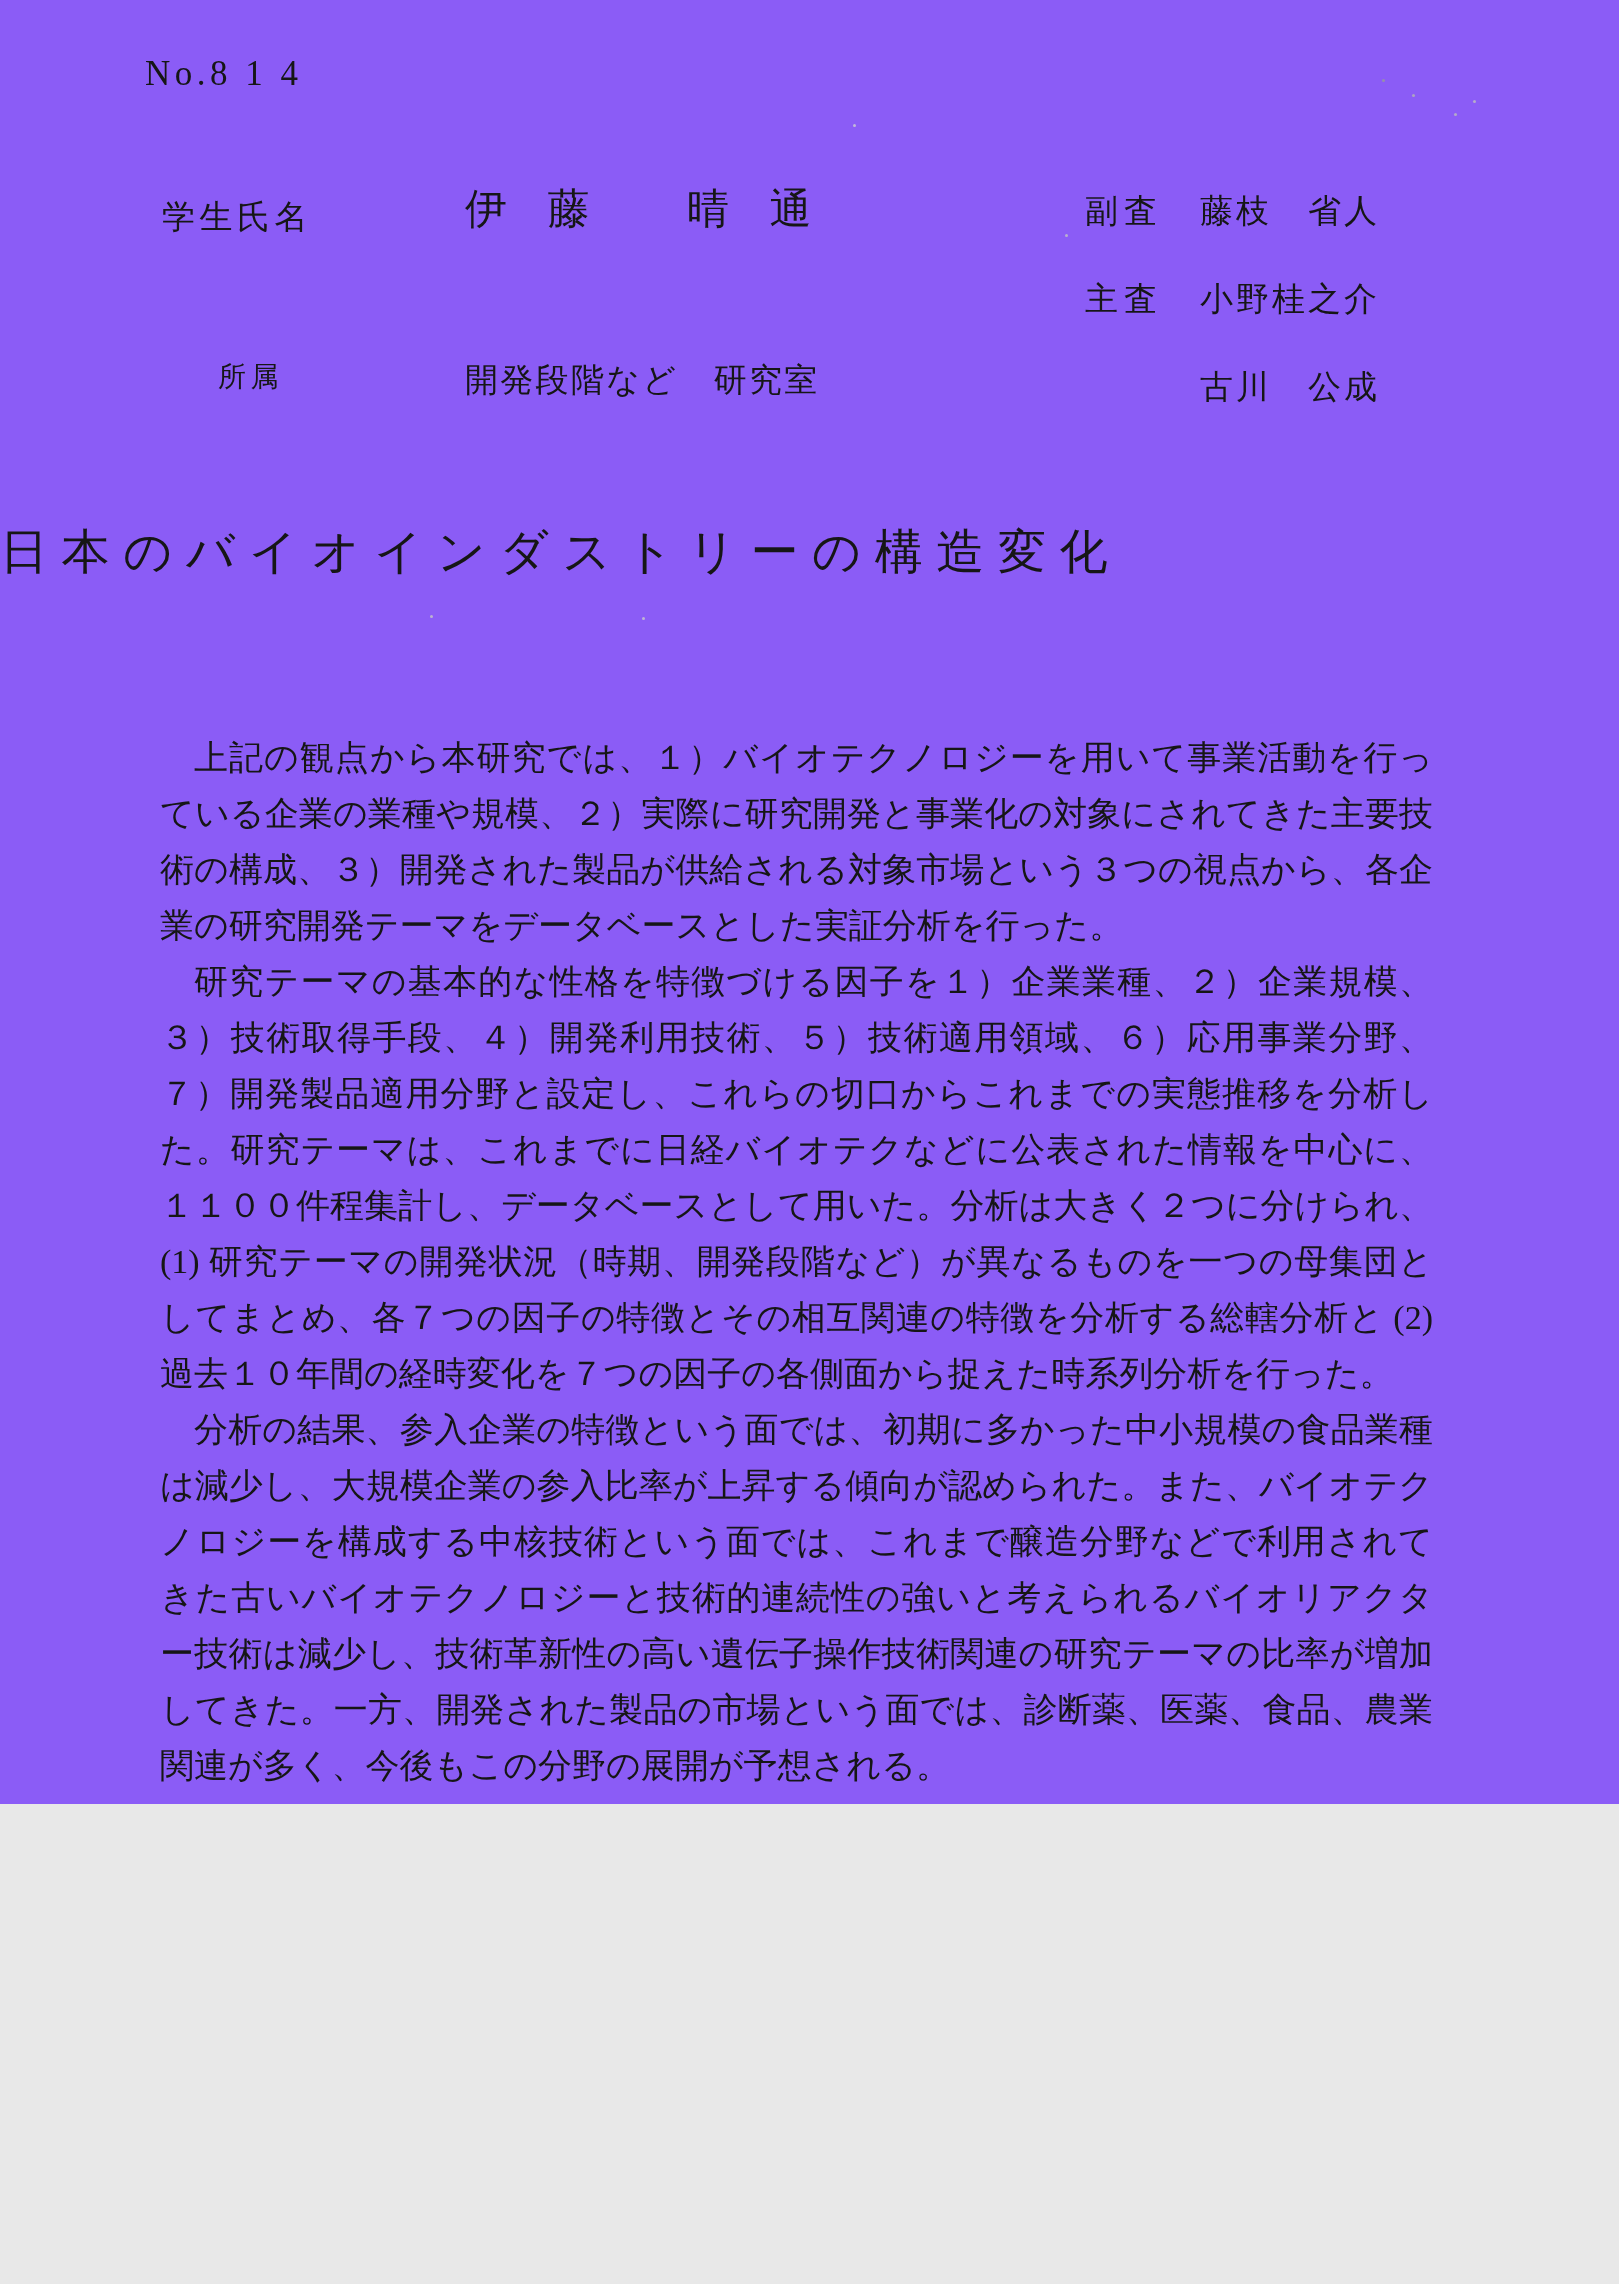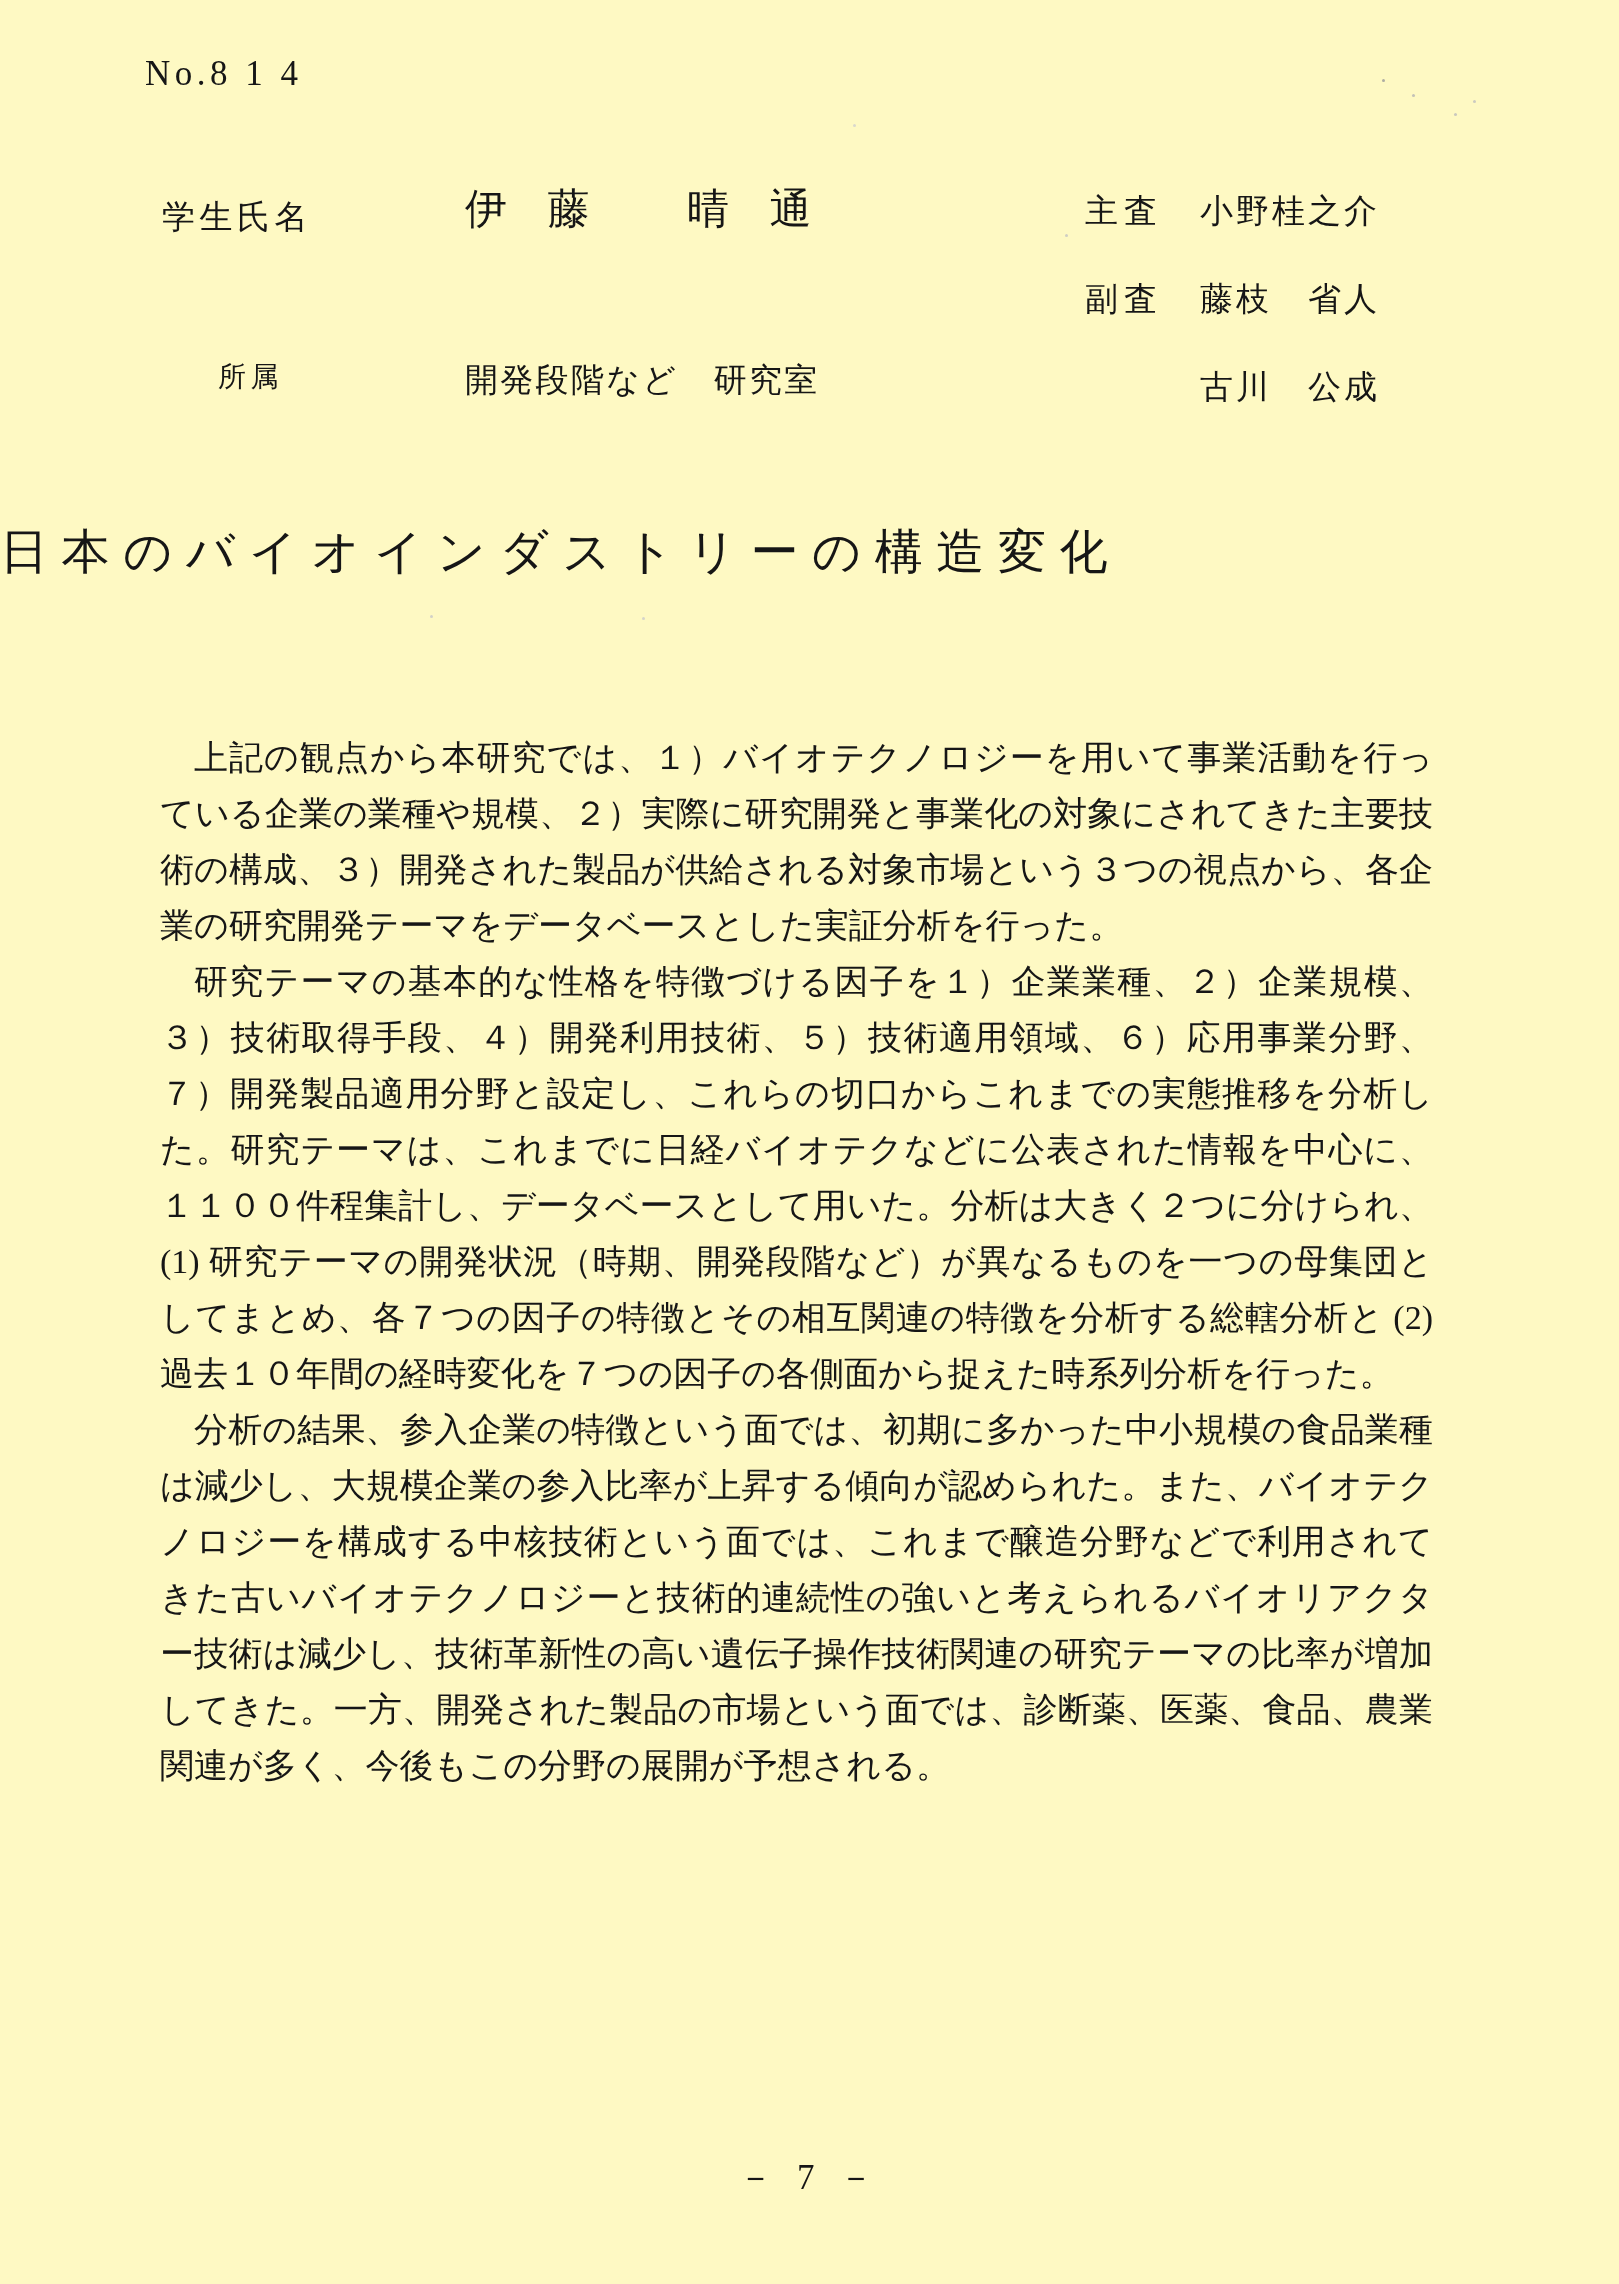--- a/index.html
+++ b/index.html
@@ -1,20 +1,20 @@
 <!DOCTYPE html>
 <html style="font-size:12px"><head>
 <meta charset="utf-8">
 <style>
   html, body { margin: 0; padding: 0; background: #e8e8e8; }
   .page {
     position: relative;
     width: 1619px;
-    height: 2284px;
-    background: #fef9c3;
+    height: 1804px;
+    background: #8b5cf6;
     font-family: "Liberation Serif", "DejaVu Serif", serif;
     color: #161616;
     overflow: hidden;
   }
   .doc-number {
     position: absolute;
     left: 145px;
     top: 54px;
     font-size: 35px;
     letter-spacing: 4.5px;
@@ -133,26 +133,26 @@
 
   <div class="scan-noise"></div>
 
   <div class="doc-number">No.8 1 4</div>
 
   <div class="student-label">学生氏名</div>
   <div class="student-name">伊 藤　 晴 通</div>
 
   <div class="examiners">
     <div class="examiner-row">
+      <span class="examiner-role">副査</span>
+      <span class="examiner-name">藤枝　省人</span>
+    </div>
+    <div class="examiner-row">
       <span class="examiner-role">主査</span>
       <span class="examiner-name">小野桂之介</span>
-    </div>
-    <div class="examiner-row">
-      <span class="examiner-role">副査</span>
-      <span class="examiner-name">藤枝　省人</span>
     </div>
     <div class="examiner-row">
       <span class="examiner-role"></span>
       <span class="examiner-name">古川　公成</span>
     </div>
   </div>
 
   <div class="affil-label">所属</div>
   <div class="affil-value">開発段階など　研究室</div>
 

